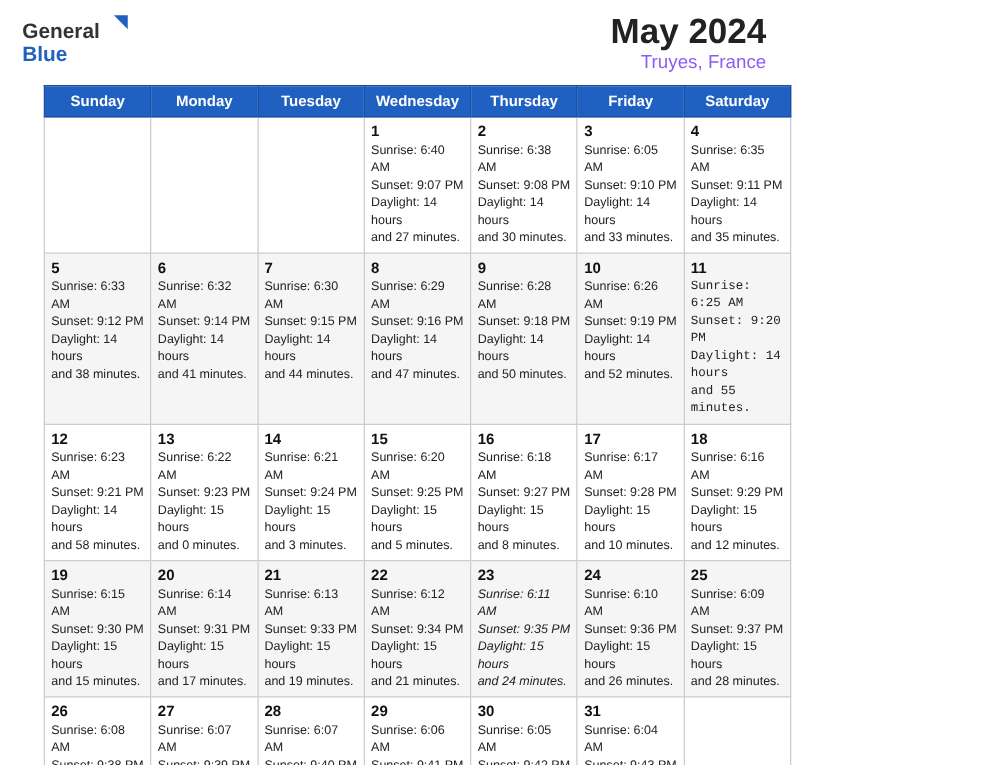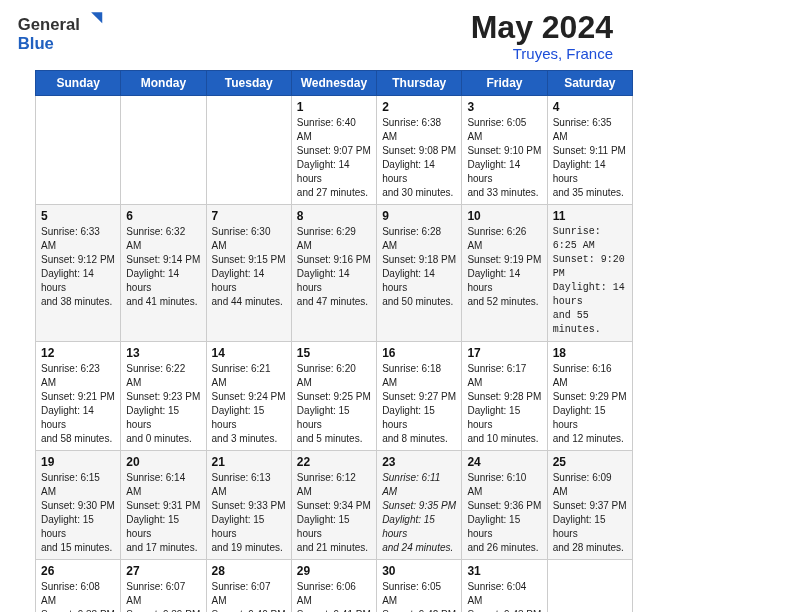--- a/index.html
+++ b/index.html
@@ -23,29 +23,29 @@
     }
     .logo {
       display: flex;
       align-items: center;
       gap: 0px;
     }
     .title-block {
       text-align: right;
     }
     .month-year {
-      font-size: 32px;
+      font-size: 28px;
       font-weight: bold;
       color: #222;
       line-height: 1.1;
       text-align: right;
     }
     .location {
       font-size: 15px;
-      color: #1d4ed8;
+      color: #8b5cf6;
     }
     table {
       width: 100%;
       border-collapse: collapse;
       font-size: 11px;
       margin-left: 20px;
     }
     thead th {
       background: #2060c0;
       color: #fff;

